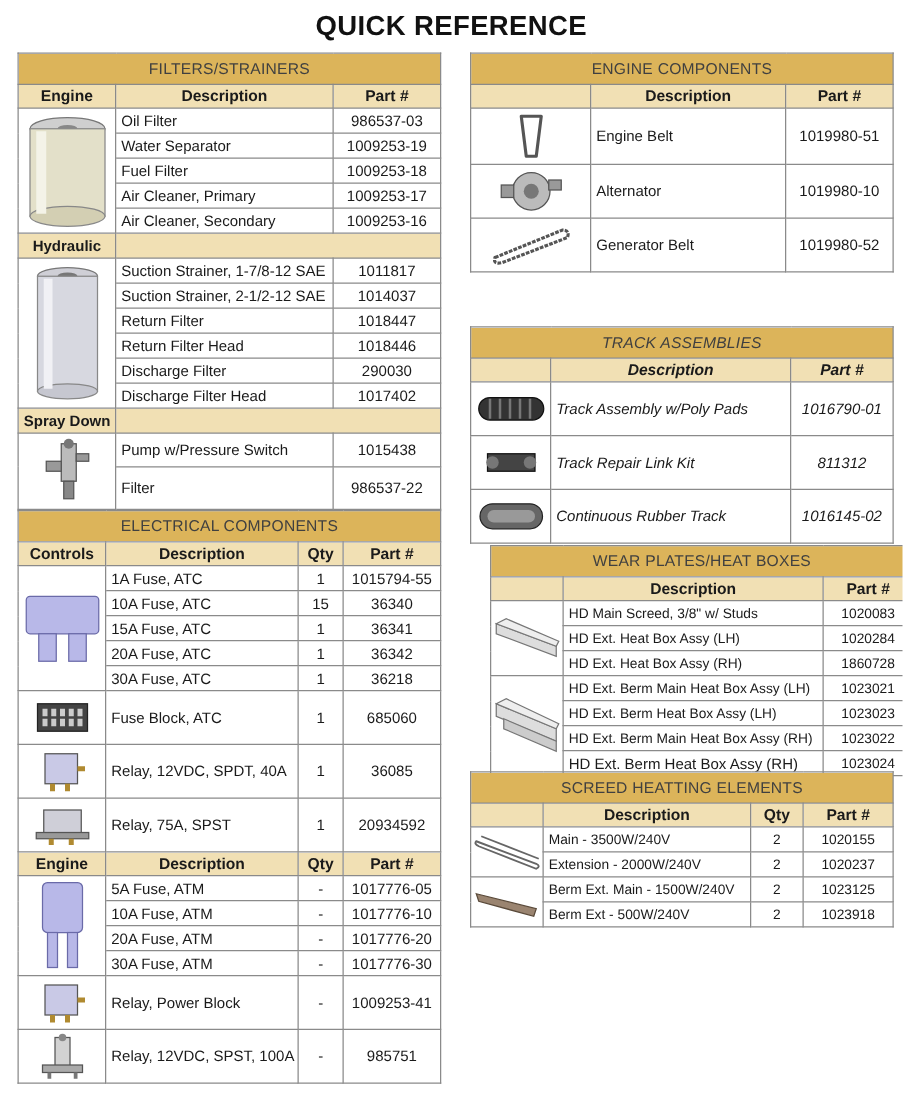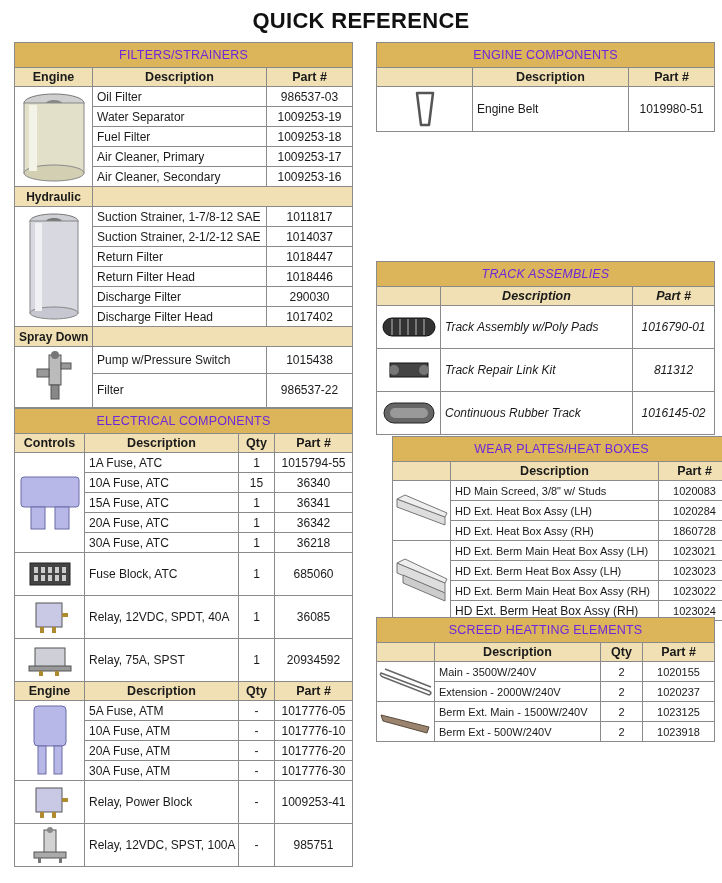--- a/index.html
+++ b/index.html
@@ -1,21 +1,21 @@
 <!DOCTYPE html>
 <html><head>
 <meta charset="utf-8">
 <style>
   * { box-sizing: border-box; }
   html, body { margin: 0; padding: 0; background: #ffffff; }
   body { width: 722px; height: 883px; position: relative; font-family: "Liberation Sans", sans-serif; color: #1a1a1a; overflow: hidden; }
   .title { position: absolute; left: 0; top: 8px; width: 722px; text-align: center; font-family: "Liberation Sans", sans-serif; font-weight: 700; font-size: 22px; letter-spacing: 0.3px; color: #111; }
   table { border-collapse: collapse; position: absolute; table-layout: fixed; }
   td, th { border: 1px solid #8a8a8a; font-size: 12px; padding: 0 4px; height: 20px; white-space: nowrap; overflow: hidden; }
-  .sec { background: #dcb45a; color: #6d28d9; font-weight: 400; text-align: center; font-size: 12.5px; height: 25px; letter-spacing: 0.2px; }
+  .sec { background: #dcb45a; color: #404040; font-weight: 400; text-align: center; font-size: 12.5px; height: 25px; letter-spacing: 0.2px; }
   .hdr { background: #f1e0b4; font-weight: 700; text-align: center; font-size: 12.5px; height: 19px; }
   .hdrl { background: #f1e0b4; font-weight: 700; text-align: center; font-size: 12px; }
   .c { text-align: center; }
   .img { background: #fff; text-align: center; padding: 2px; vertical-align: middle; }
   .img svg { display: block; margin: 0 auto; }
   .tall td { height: 43px; }
   .t30 { height: 30px; }
 </style>
 </head>
 <body>
@@ -304,20 +304,41 @@
   </tr>
   <tr class="tall">
     <td class="img">
           <svg width="40" height="40" viewBox="0 0 40 40">
             <path d="M12 4 L28 4 L24 36 L16 36 Z" fill="none" stroke="#555" stroke-width="2.5" stroke-linejoin="round"></path>
           </svg>
         </td>
     <td>Engine Belt</td>
     <td class="c">1019980-51</td>
   </tr>
+  <tr class="tall">
+    <td class="img">
+          <svg width="56" height="38" viewBox="0 0 56 38">
+            <circle cx="28" cy="19" r="15" fill="#bbb" stroke="#555"></circle>
+            <circle cx="28" cy="19" r="6" fill="#777"></circle>
+            <rect x="4" y="14" width="10" height="10" fill="#999" stroke="#555"></rect>
+            <rect x="42" y="10" width="10" height="8" fill="#999" stroke="#555"></rect>
+          </svg>
+        </td>
+    <td>Alternator</td>
+    <td class="c">1019980-10</td>
+  </tr>
+  <tr class="tall">
+    <td class="img">
+          <svg width="70" height="36" viewBox="0 0 70 36">
+            <path d="M6 28 L60 6 Q66 6 64 12 L12 32 Q4 34 6 28 Z" fill="none" stroke="#555" stroke-width="2.5" stroke-dasharray="3 1"></path>
+          </svg>
+        </td>
+    <td>Generator Belt</td>
+    <td class="c">1019980-52</td>
+  </tr>
 </tbody>
   </table>
 
 <table style="left:376px; top:261px; width:338px;font-style:italic;">
   <colgroup>
       <col style="width:64px">
       <col style="width:192px">
       <col style="width:82px">
     </colgroup>
   <tbody>

